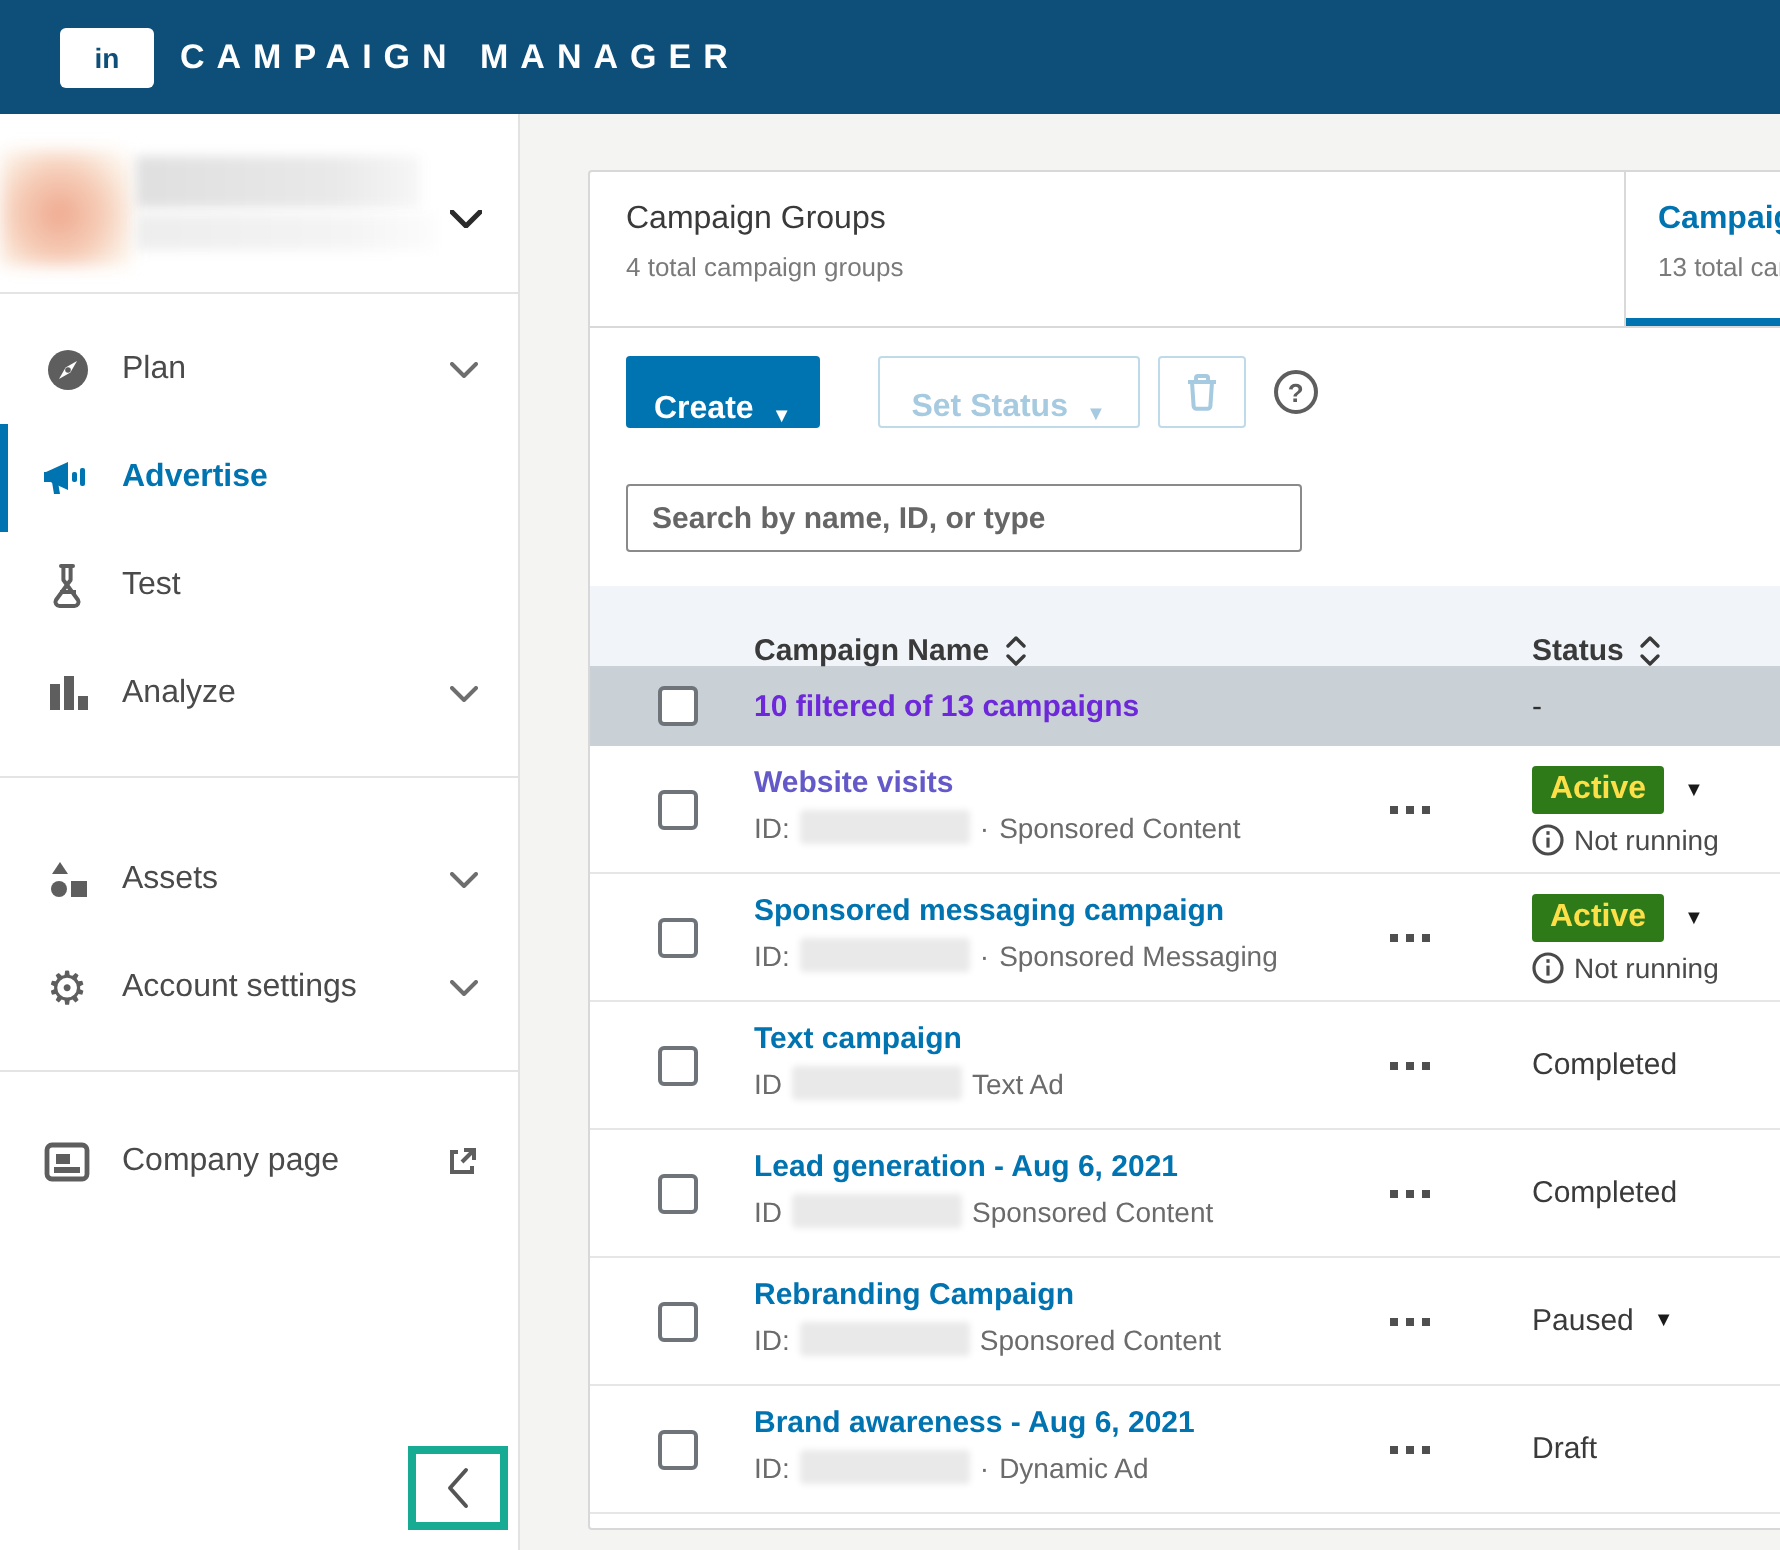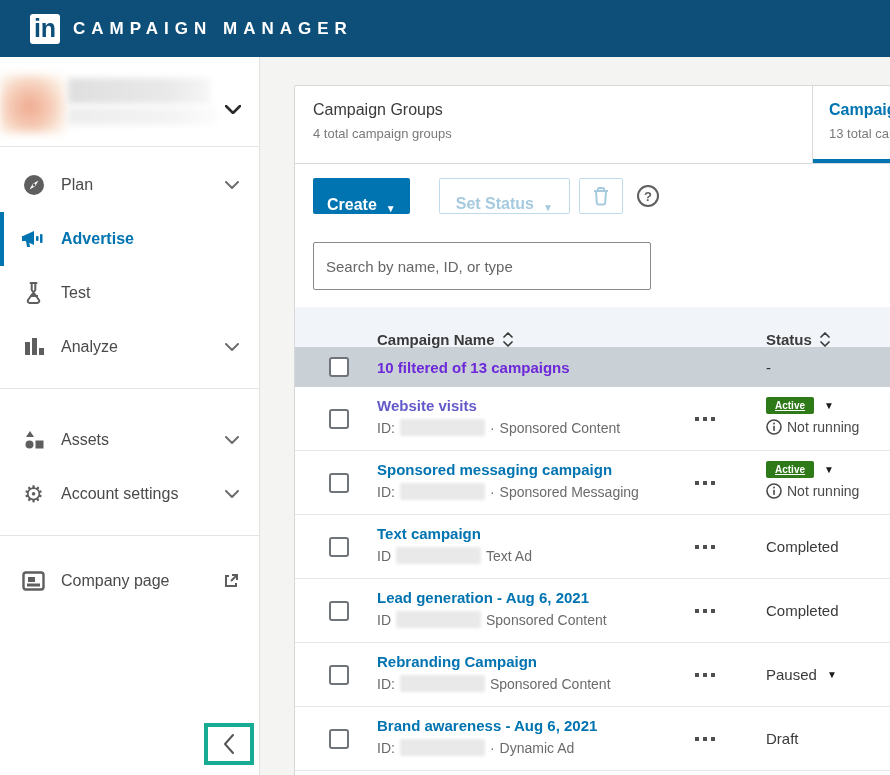--- a/index.html
+++ b/index.html
@@ -2,22 +2,22 @@
 <html><head>
 <meta charset="utf-8">
 <style>
   * { box-sizing: border-box; margin: 0; padding: 0; }
   html,body { width:890px; height:775px; overflow:hidden; background:#fff;
     font-family:"Liberation Sans", sans-serif; }
   body { position:relative; }
 
   
   .topbar { height:57px; background:#0E4F7A; display:flex; align-items:center; padding-left:30px; }
-  .li-logo { width:30px; height:30px; background:#fff; border-radius:3px; color:#0E4F7A;
-    font-weight:800; font-size:25px; display:flex; align-items:center; justify-content:center; }
+  .li-logo { width:47px; height:30px; background:#fff; border-radius:3px; color:#0E4F7A;
+    font-weight:800; font-size:14px; display:flex; align-items:center; justify-content:center; }
   .brand { color:#fff; font-size:17px; font-weight:600; letter-spacing:6px; margin-left:13px; }
 
   
   .shell { display:flex; height:718px; }
 
   
   .sidebar { width:260px; background:#fff; border-right:1px solid #E2E2E2; position:relative; flex:none; }
   .account-row { height:90px; display:flex; align-items:center; padding:0 20px 0 0; border-bottom:1px solid #E4E4E4; position:relative; }
   .avatar-blur { width:66px; height:58px; margin-top:4px;
     background:radial-gradient(circle at 45% 55%, #EFA98F 0%, #F6CDB8 45%, #FBEEE2 75%, #ffffff 100%);
@@ -59,22 +59,22 @@
   .btn-create { background:#0073B1; color:#fff; }
   .btn-disabled { background:#fff; border:1px solid #BFDBEA; color:#A6CADF; padding:0 16px; cursor:default;margin-left:20px; }
   .caret { font-size:10px; margin-left:9px; }
   .icon-btn { width:44px; height:36px; border:1px solid #BFDBEA; border-radius:2px; background:#fff;
     display:flex; align-items:center; justify-content:center; cursor:default; }
   .help-circle { width:22px; height:22px; border:2px solid #5E5E5E; border-radius:50%; color:#5E5E5E;
     font-size:13px; font-weight:700; display:flex; align-items:center; justify-content:center; margin-left:5px; cursor:pointer; }
 
   
   .search-wrap { padding:28px 18px 0 18px; }
-  .search-input { width:338px; height:48px; border:1px solid #8A8A8A; border-radius:2px; padding:0 12px;
-    font-size:15px; color:#333; font-family:"Liberation Sans", sans-serif; }
+  .search-input { width:338px; height:34px; border:1px solid #8A8A8A; border-radius:2px; padding:0 12px;
+    font-size:15px; color:#333; font-family:"Liberation Sans", sans-serif;font-weight:bold; }
   .search-input::placeholder { color:#666; }
 
   
   .table { margin-top:17px; }
   .trow { display:grid; grid-template-columns:56px 300px 75px 1fr; padding-left:16px; align-items:center; }
   .thead { background:#F1F5F9; height:40px; }
   .th { font-size:15px; font-weight:700; color:#3A3A3A; display:flex; align-items:flex-end; gap:7px;margin-top:24px; }
   .th-name { padding-left:10px; }
   .th-status { padding-left:24px; }
   .summary { background:#C9D1D6; height:40px; }
@@ -87,21 +87,21 @@
   .cell-name { padding:10px 0 0 10px; }
   .camp-link { font-size:15px; font-weight:700; color:#0073B1; text-decoration:none; cursor:pointer; }
   .camp-link.visited { color:#6459C8; }
   .sub-line { margin-top:4px; font-size:14px; color:#6B6B6B; display:flex; align-items:center; gap:5px; }
   .id-blur { display:inline-block; width:85px; height:17px; background:#E9E9E9; border-radius:2px; filter:blur(1.5px); }
   .cell-dots { display:flex; align-items:center; justify-content:center; gap:4px; cursor:pointer; }
   .dot { width:4px; height:4px; background:#4F4F4F; }
   .cell-status { padding-left:24px; display:flex; flex-direction:column; justify-content:center; white-space:nowrap; }
   .cell-status.top { justify-content:flex-start; padding-top:10px; }
   .badge-line { display:flex; align-items:center; gap:10px; cursor:pointer; }
-  .badge-active { background:#2E7918; color:#ffffff; font-size:10px; font-weight:700; padding:3px 9px; border-radius:2px;text-decoration:underline; }
+  .badge-active { background:#2E7918; color:#fde047; font-size:16px; font-weight:700; padding:3px 9px; border-radius:2px; }
   .badge-caret { font-size:10px; color:#1a1a1a; }
   .status-note { margin-top:5px; display:flex; align-items:center; gap:5px; font-size:14px; color:#4A4A4A; }
   .status-text { font-size:15px; color:#3A3A3A; display:flex; align-items:center; gap:10px; }
   .partial-row { height:7px; }
 
   svg { display:block; }
 </style>
 </head>
 <body>
 

